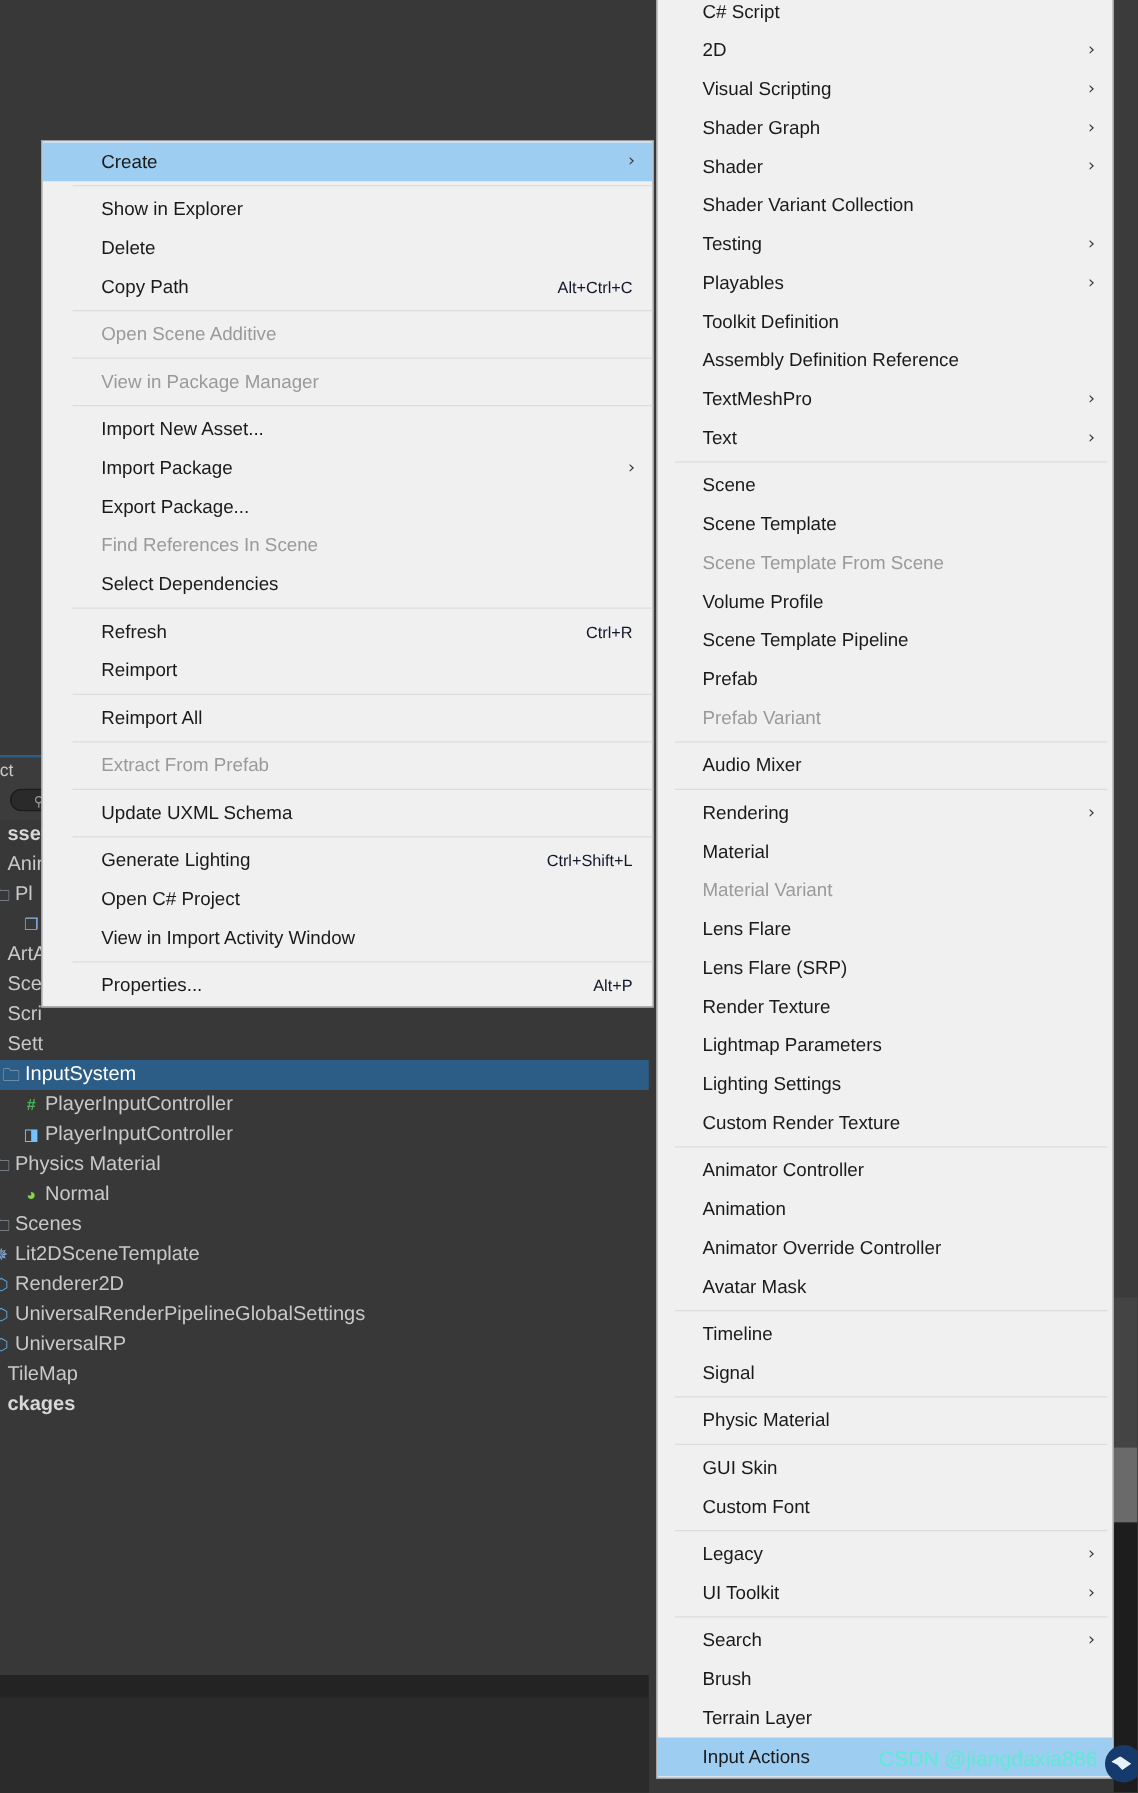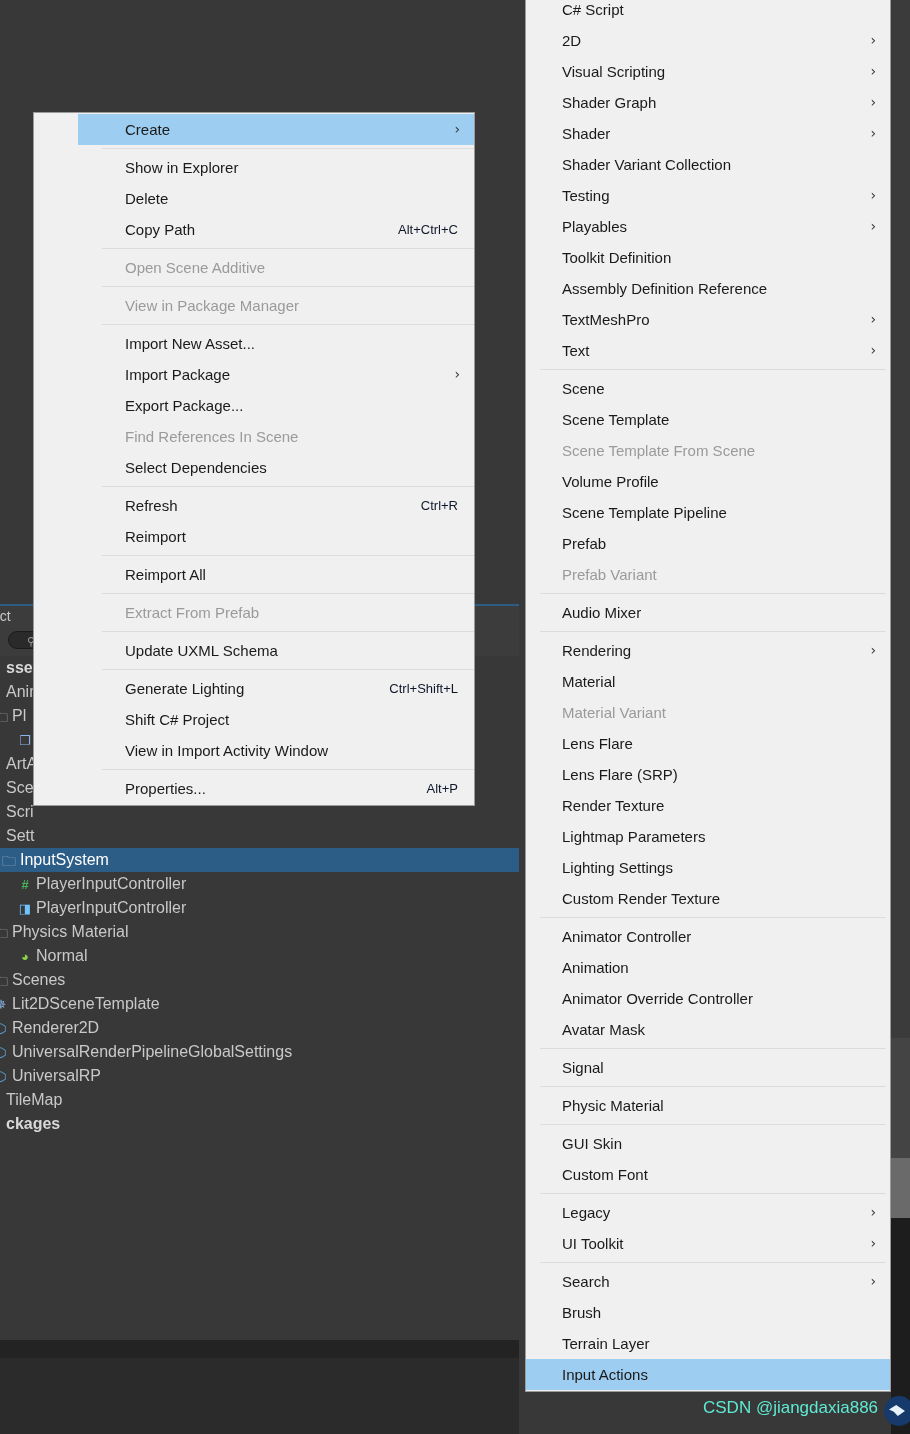--- a/index.html
+++ b/index.html
@@ -52,21 +52,21 @@
   .indent1 { padding-left:16px; }
   .bold-row { font-weight:bold; color:#d8d8d8; }
 
   
   .menu {
     position:absolute; background:#f0f0f0;
     border:1px solid #9a9a9a;
     font-size:15px; color:#1a1a1a;
     padding:1px 0;
   }
-  .menu-main { left:33px; top:112px; width:442px;padding-left:44px; }
+  .menu-main { left:33px; top:112px; width:490px; }
   .menu-sub  { left:525px; top:-8px; width:366px; }
 
   .mi {
     position:relative; height:31px; line-height:31px;
     padding-left:47px; padding-right:26px;
     white-space:nowrap; cursor:default;
   }
   .menu-sub .mi { padding-left:36px; height:31px; line-height:31px; }
   .mi.disabled { color:#9a9a9a; }
   .mi.hl { background:#9dcdf0; }
@@ -164,21 +164,21 @@
     <div class="mi"><span>Refresh</span><span class="shortcut">Ctrl+R</span></div>
     <div class="mi"><span>Reimport</span></div>
     <div class="sep"></div>
     <div class="mi"><span>Reimport All</span></div>
     <div class="sep"></div>
     <div class="mi disabled"><span>Extract From Prefab</span></div>
     <div class="sep"></div>
     <div class="mi"><span>Update UXML Schema</span></div>
     <div class="sep"></div>
     <div class="mi"><span>Generate Lighting</span><span class="shortcut">Ctrl+Shift+L</span></div>
-    <div class="mi"><span>Shift C# Project</span></div>
+    <div class="mi"><span>Open C# Project</span></div>
     <div class="mi"><span>View in Import Activity Window</span></div>
     <div class="sep"></div>
     <div class="mi"><span>Properties...</span><span class="shortcut">Alt+P</span></div>
   </div>
 
 <div class="menu menu-sub" id="create-submenu">
     <div class="mi"><span>C# Script</span></div>
     <div class="mi"><span>2D</span><span class="chev">›</span></div>
     <div class="mi"><span>Visual Scripting</span><span class="chev">›</span></div>
     <div class="mi"><span>Shader Graph</span><span class="chev">›</span></div>
@@ -209,20 +209,21 @@
     <div class="mi"><span>Render Texture</span></div>
     <div class="mi"><span>Lightmap Parameters</span></div>
     <div class="mi"><span>Lighting Settings</span></div>
     <div class="mi"><span>Custom Render Texture</span></div>
     <div class="sep"></div>
     <div class="mi"><span>Animator Controller</span></div>
     <div class="mi"><span>Animation</span></div>
     <div class="mi"><span>Animator Override Controller</span></div>
     <div class="mi"><span>Avatar Mask</span></div>
     <div class="sep"></div>
+    <div class="mi"><span>Timeline</span></div>
     <div class="mi"><span>Signal</span></div>
     <div class="sep"></div>
     <div class="mi"><span>Physic Material</span></div>
     <div class="sep"></div>
     <div class="mi"><span>GUI Skin</span></div>
     <div class="mi"><span>Custom Font</span></div>
     <div class="sep"></div>
     <div class="mi"><span>Legacy</span><span class="chev">›</span></div>
     <div class="mi"><span>UI Toolkit</span><span class="chev">›</span></div>
     <div class="sep"></div>

